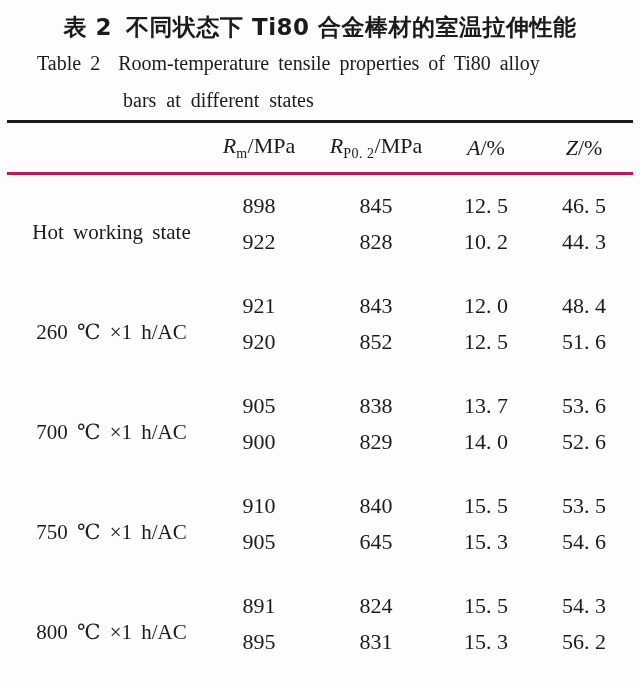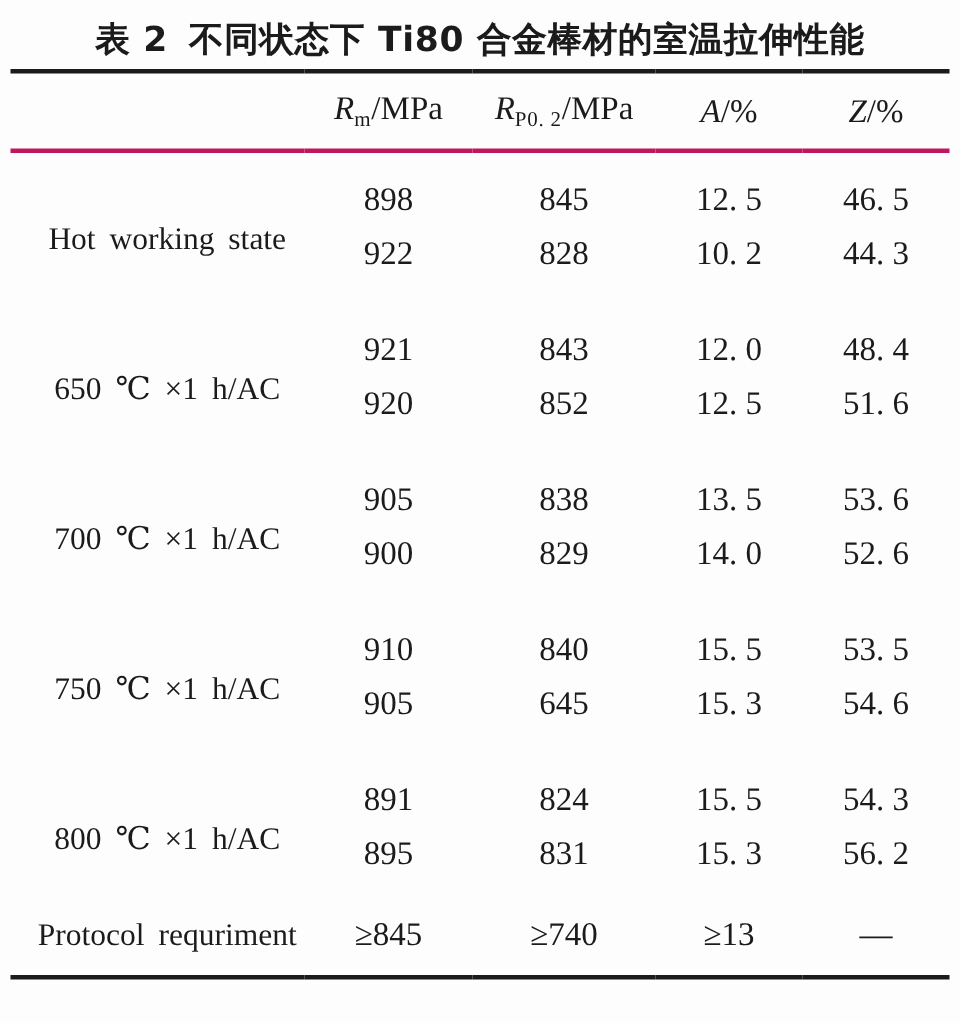--- a/index.html
+++ b/index.html
@@ -91,21 +91,25 @@
 </style>
 </head>
 <body>
 
 <div class="page">
 
   <div class="title-cn">
     <span class="cn-label">表 2</span><span>不同状态下 Ti80 合金棒材的室温拉伸性能</span>
   </div>
 
-
+  <div class="title-en">
+    <span class="en-label">Table 2</span><span>Room-temperature tensile properties of Ti80 alloy</span>
+  </div>
+
+  <div class="title-en2">bars at different states</div>
 
   <table class="data-table">
     <colgroup>
       <col class="c-state">
         <col class="c-rm">
         <col class="c-rp">
         <col class="c-a">
         <col class="c-z">
     </colgroup>
     <thead>
@@ -127,38 +131,38 @@
         <td>46. 5</td>
       </tr>
       <tr class="g-row2">
         <td>922</td>
         <td>828</td>
         <td>10. 2</td>
         <td>44. 3</td>
       </tr>
 
       <tr class="g-row1">
-        <td class="state" rowspan="2">650 ℃ ×1 h/AC</td>
+        <td class="state" rowspan="2">260 ℃ ×1 h/AC</td>
         <td>921</td>
         <td>843</td>
         <td>12. 0</td>
         <td>48. 4</td>
       </tr>
       <tr class="g-row2">
         <td>920</td>
         <td>852</td>
         <td>12. 5</td>
         <td>51. 6</td>
       </tr>
 
       <tr class="g-row1">
         <td class="state" rowspan="2">700 ℃ ×1 h/AC</td>
         <td>905</td>
         <td>838</td>
-        <td>13. 5</td>
+        <td>13. 7</td>
         <td>53. 6</td>
       </tr>
       <tr class="g-row2">
         <td>900</td>
         <td>829</td>
         <td>14. 0</td>
         <td>52. 6</td>
       </tr>
 
       <tr class="g-row1">

